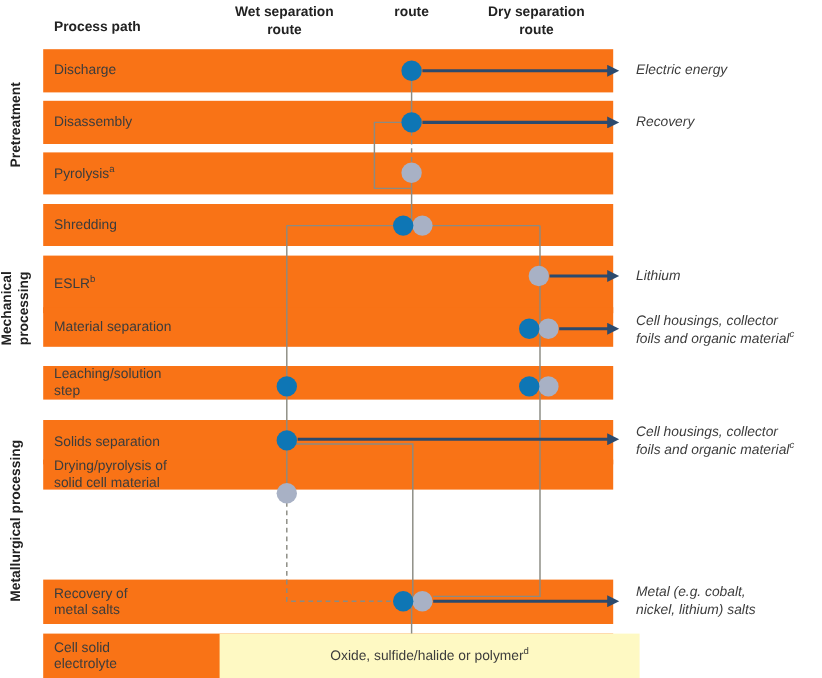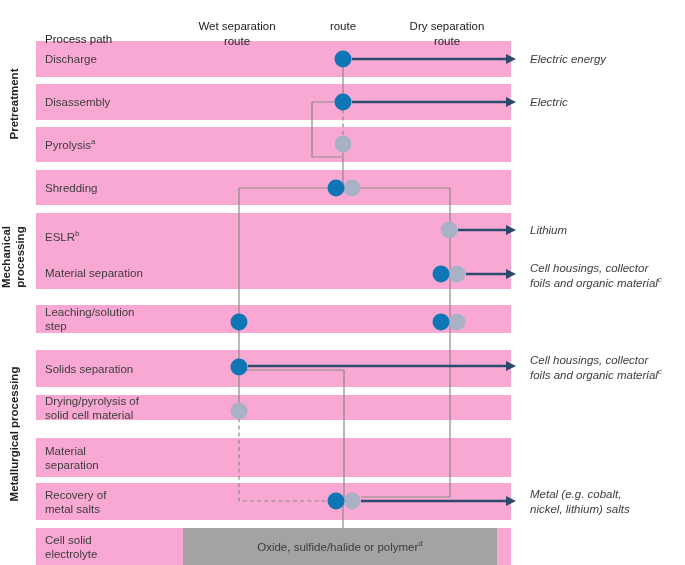--- a/index.html
+++ b/index.html
@@ -1,30 +1,30 @@
 <!DOCTYPE html>
 <html><head>
 <meta charset="utf-8">
 <style>
   html,body{margin:0;padding:0;background:#ffffff;}
   .fig{position:relative;width:685px;height:565px;background:#fff;overflow:hidden;
        font-family:"Liberation Sans",sans-serif;color:#3c3c3c;}
-  .band{position:absolute;left:36px;width:475px;background:#f9a8d4;display:flex;align-items:center;}
+  .band{position:absolute;left:36px;width:475px;background:#f97316;display:flex;align-items:center;}
   .row-label{margin-left:9px;font-size:11.5px;line-height:14px;color:#3c3c3c;}
   .row-label .ln{white-space:nowrap;}
   sup{font-size:8px;line-height:0;}
-  .hdr{position:absolute;font-weight:normal;color:#222;font-size:11.5px;line-height:15px;margin-top:16px;}
+  .hdr{position:absolute;font-weight:bold;color:#222;font-size:11.5px;line-height:15px;}
   .col-hdr{width:140px;text-align:center;top:3px;}
   .corner{left:45px;top:16px;}
   .group-label{position:absolute;font-weight:bold;font-size:11.5px;line-height:14px;color:#222;
        text-align:center;transform:rotate(-90deg);}
   .output{position:absolute;left:530px;font-size:11.5px;line-height:14.5px;color:#3c3c3c;font-style:italic;}
   .output .ln{white-space:nowrap;}
   .overlay{position:absolute;left:0;top:0;}
-  .orange-bar{position:absolute;left:183px;top:528px;width:314px;height:37px;background:#a3a3a3;
+  .orange-bar{position:absolute;left:183px;top:528px;width:350px;height:37px;background:#fef9c3;
        display:flex;align-items:center;justify-content:center;font-size:11.5px;color:#3c3c3c;}
 </style>
 </head>
 <body>
 
 <div class="fig">
 
   <div class="band" style="top:41px;height:36px">
     <div class="row-label">
       <div class="ln">Discharge</div>
@@ -59,30 +59,24 @@
     <div class="row-label">
       <div class="ln">Leaching/solution</div>
       <div class="ln">step</div>
     </div>
   </div>
   <div class="band" style="top:350px;height:37px">
     <div class="row-label">
       <div class="ln">Solids separation</div>
     </div>
   </div>
-  <div class="band" style="top:395px;height:25px">
+  <div class="band" style="top:383px;height:25px">
     <div class="row-label">
       <div class="ln">Drying/pyrolysis of</div>
       <div class="ln">solid cell material</div>
-    </div>
-  </div>
-  <div class="band" style="top:438px;height:39px">
-    <div class="row-label">
-      <div class="ln">Material</div>
-      <div class="ln">separation</div>
     </div>
   </div>
   <div class="band" style="top:483px;height:37px">
     <div class="row-label">
       <div class="ln">Recovery of</div>
       <div class="ln">metal salts</div>
     </div>
   </div>
   <div class="band" style="top:528px;height:37px">
     <div class="row-label">
@@ -159,21 +153,21 @@
   <div class="group-label" style="left:-67px;top:243px;width:160px">
     <div>Mechanical</div>
       <div>processing</div>
   </div>
   <div class="group-label" style="left:-86px;top:427px;width:200px">Metallurgical processing</div>
 
   <div class="output" style="top:52px">
     <div class="ln">Electric energy</div>
   </div>
   <div class="output" style="top:95px">
-    <div class="ln">Electric</div>
+    <div class="ln">Recovery</div>
   </div>
   <div class="output" style="top:223px">
     <div class="ln">Lithium</div>
   </div>
   <div class="output" style="top:261px">
     <div class="ln">Cell housings, collector</div>
     <div class="ln"><span>foils and organic material</span><sup>c</sup></div>
   </div>
   <div class="output" style="top:353px">
     <div class="ln">Cell housings, collector</div>

